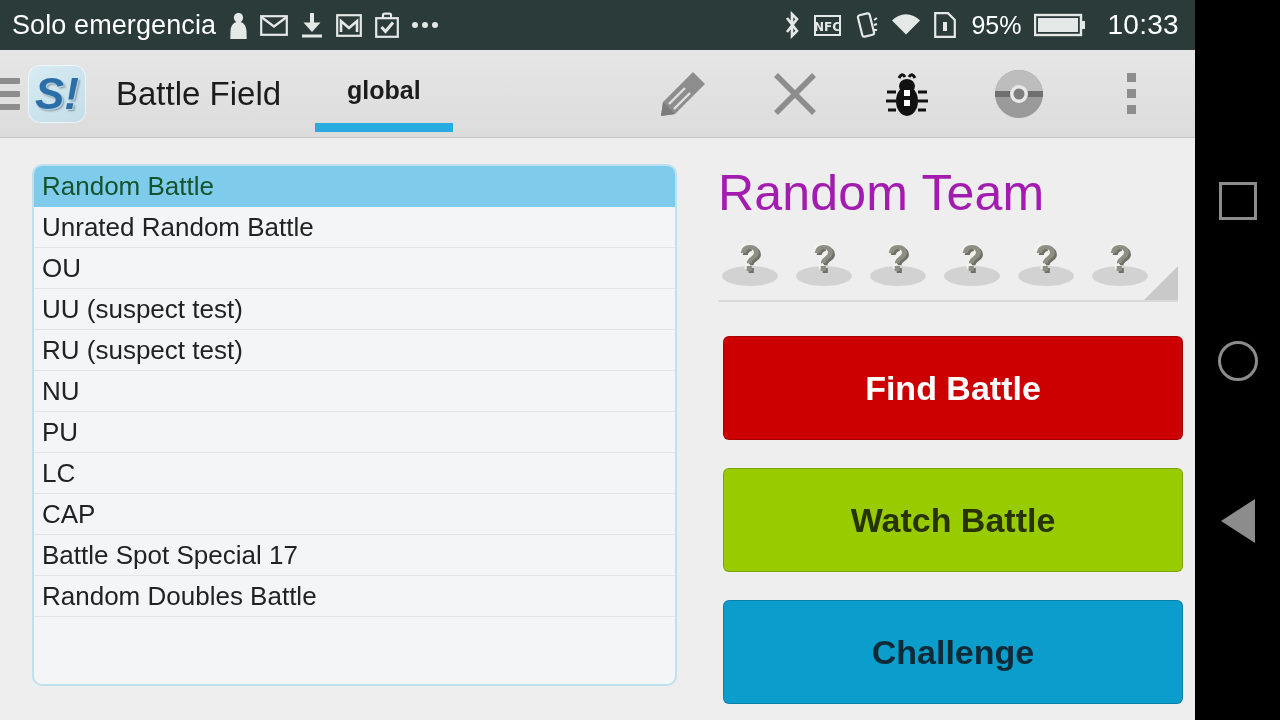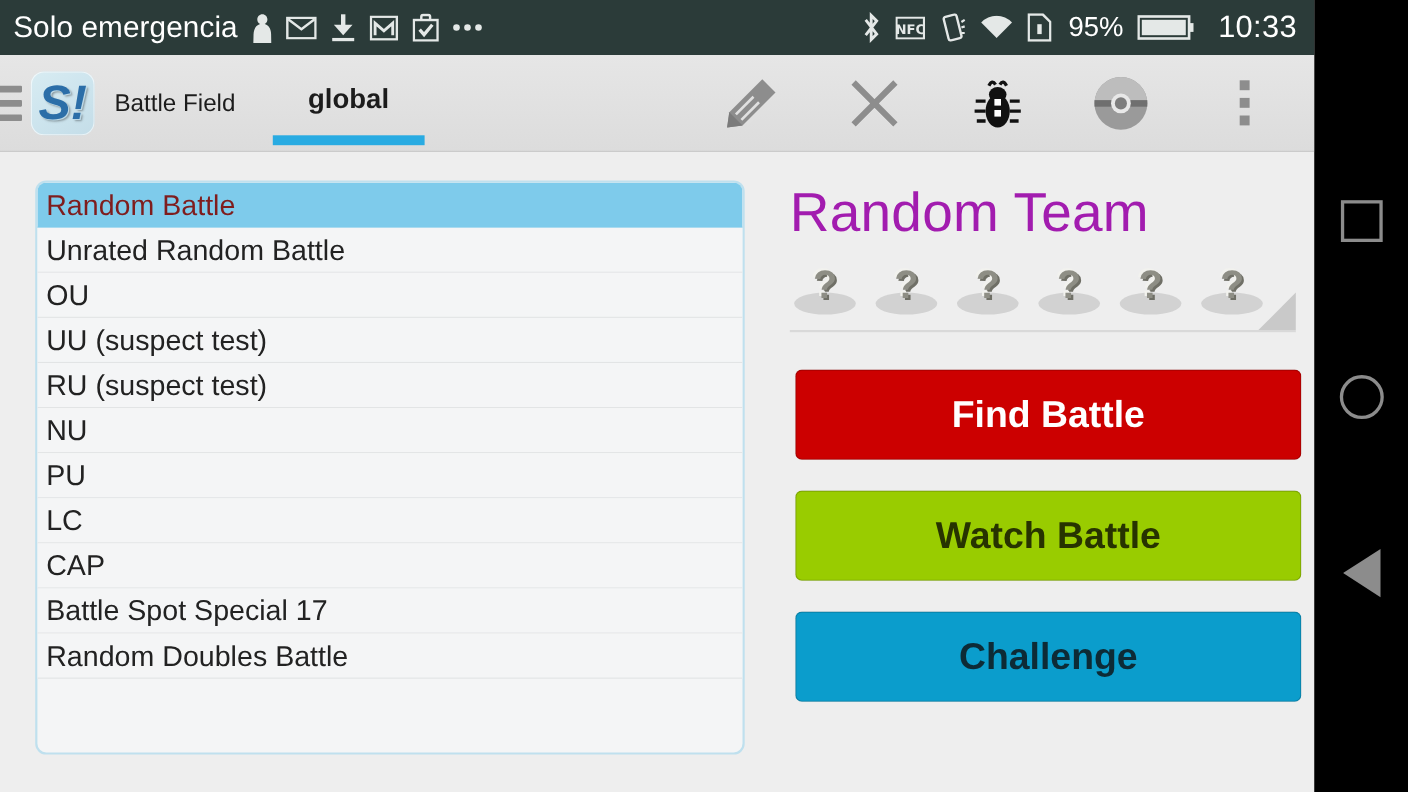--- a/index.html
+++ b/index.html
@@ -60,21 +60,21 @@
     box-shadow: inset 0 0 0 1px rgba(255,255,255,.6);
     display: flex; align-items: center; justify-content: center;
   }
   #app-icon .s-glyph {
     font-size: 44px; font-weight: bold; font-style: italic;
     color: #2b6ea8;
     text-shadow: 1px 1px 0 #bcd8e6, 2px 2px 2px rgba(0,0,0,.35);
     line-height: 1;
   }
   #app-title {
-    font-size: 22px; color: #1c1c1c; margin-left: 18px; white-space: nowrap;
+    font-size: 33px; color: #1c1c1c; margin-left: 30px; white-space: nowrap;
   }
   #tabs { margin-left: 34px; height: 88px; display: flex; align-items: flex-end; }
   .tab {
     height: 88px; display: flex; flex-direction: column;
     align-items: flex-end; justify-content: center;
     padding: 0 32px; position: relative;
   }
   .tab .tab-label { font-size: 25px; font-weight: bold; color: #1c1c1c; margin-bottom: 6px; }
   .tab.active .tab-underline {
     position: absolute; left: 0; right: 0; bottom: 6px;
@@ -100,21 +100,21 @@
     border-radius: 10px;
     overflow: hidden;
   }
   .fmt-row {
     height: 41px; display: flex; align-items: center;
     padding-left: 8px;
     font-size: 26px; color: #222;
     border-bottom: 1px solid #e2e4e5;
     background: #f4f5f6;
   }
-  .fmt-row.selected { background: #7ecbeb; color: #7f1d1d; border-bottom-color: #7ecbeb; }
+  .fmt-row.selected { background: #7ecbeb; color: #14532d; border-bottom-color: #7ecbeb; }
 
   
   #team-panel { position: absolute; left: 718px; top: 25px; width: 460px; }
   #team-title { font-size: 50px; color: #a21caf; letter-spacing: .2px; }
   #team-sprites {
     margin-top: 14px; display: flex; align-items: center; gap: 10px;
     position: relative; padding-bottom: 10px;
   }
   .sprite {
     width: 64px; height: 52px; position: relative;
@@ -140,21 +140,21 @@
   #fold-corner {
     position: absolute; right: 0; top: -34px;
     width: 0; height: 0;
     border-left: 34px solid transparent;
     border-bottom: 34px solid #c9c9c9;
   }
 
   
   #actions { position: absolute; left: 723px; top: 197px; width: 460px; }
   .action-btn {
-    width: 460px; height: 82px;
+    width: 460px; height: 104px;
     border-radius: 6px;
     display: flex; align-items: center; justify-content: center;
     font-size: 34px; font-weight: bold;
     margin-bottom: 28px;
     border: 1px solid rgba(0,0,0,.18);
   }
   .btn-find { background: #cc0000; color: #ffffff; }
   .btn-watch { background: #99cc00; color: #273300; }
   .btn-challenge { background: #0b9dcc; color: #0d2b36; }
 

